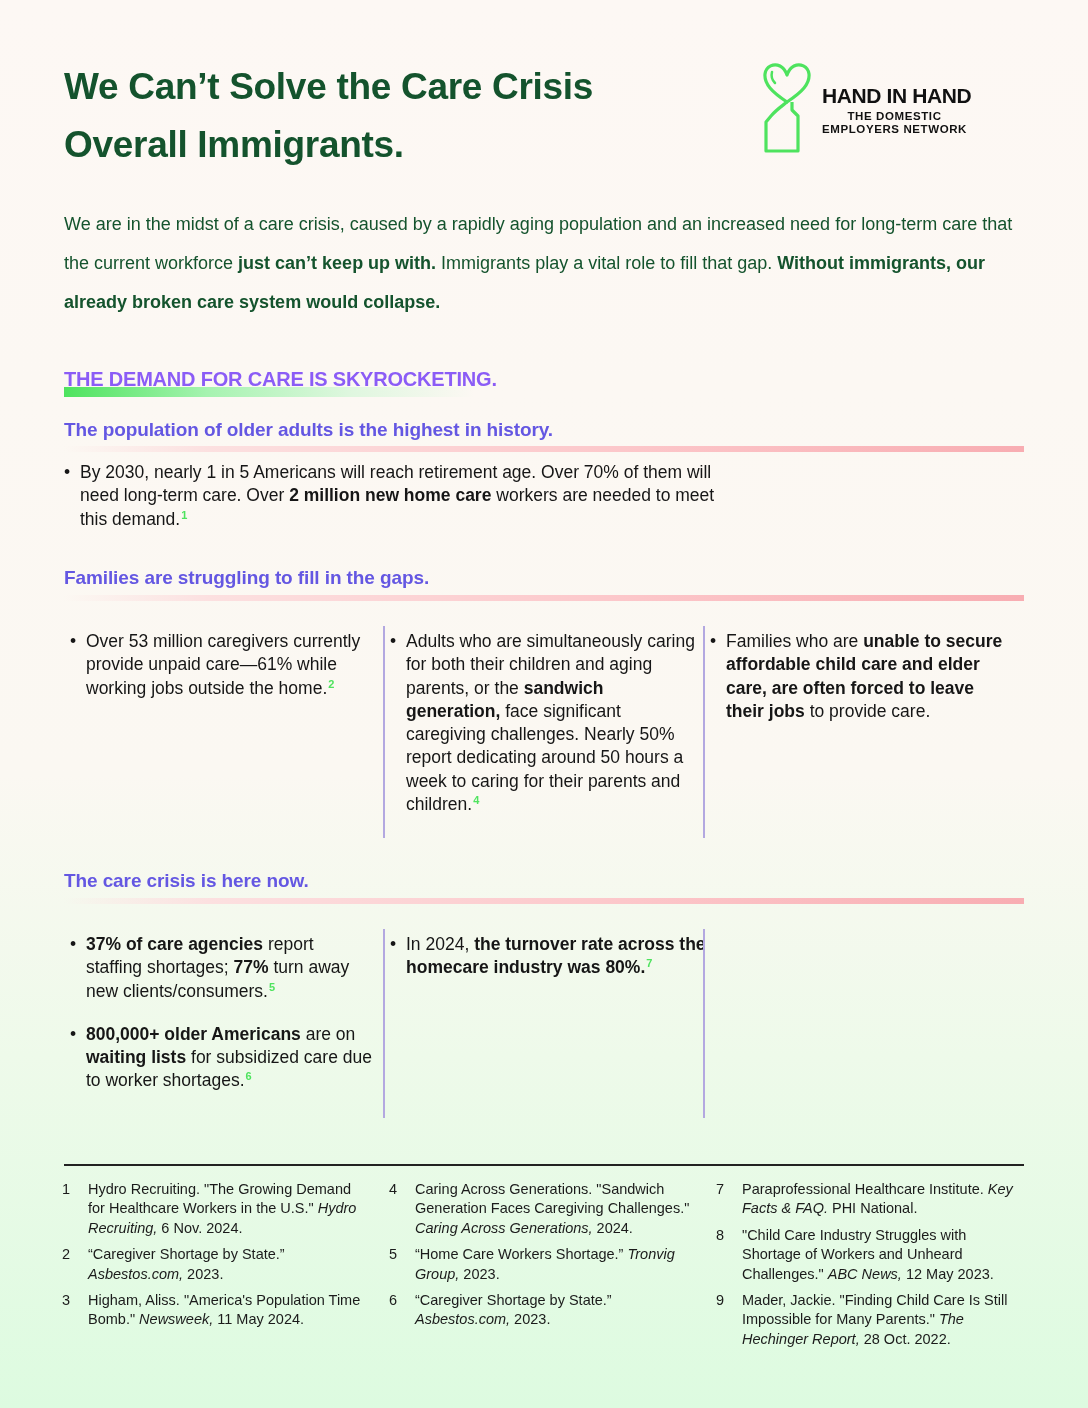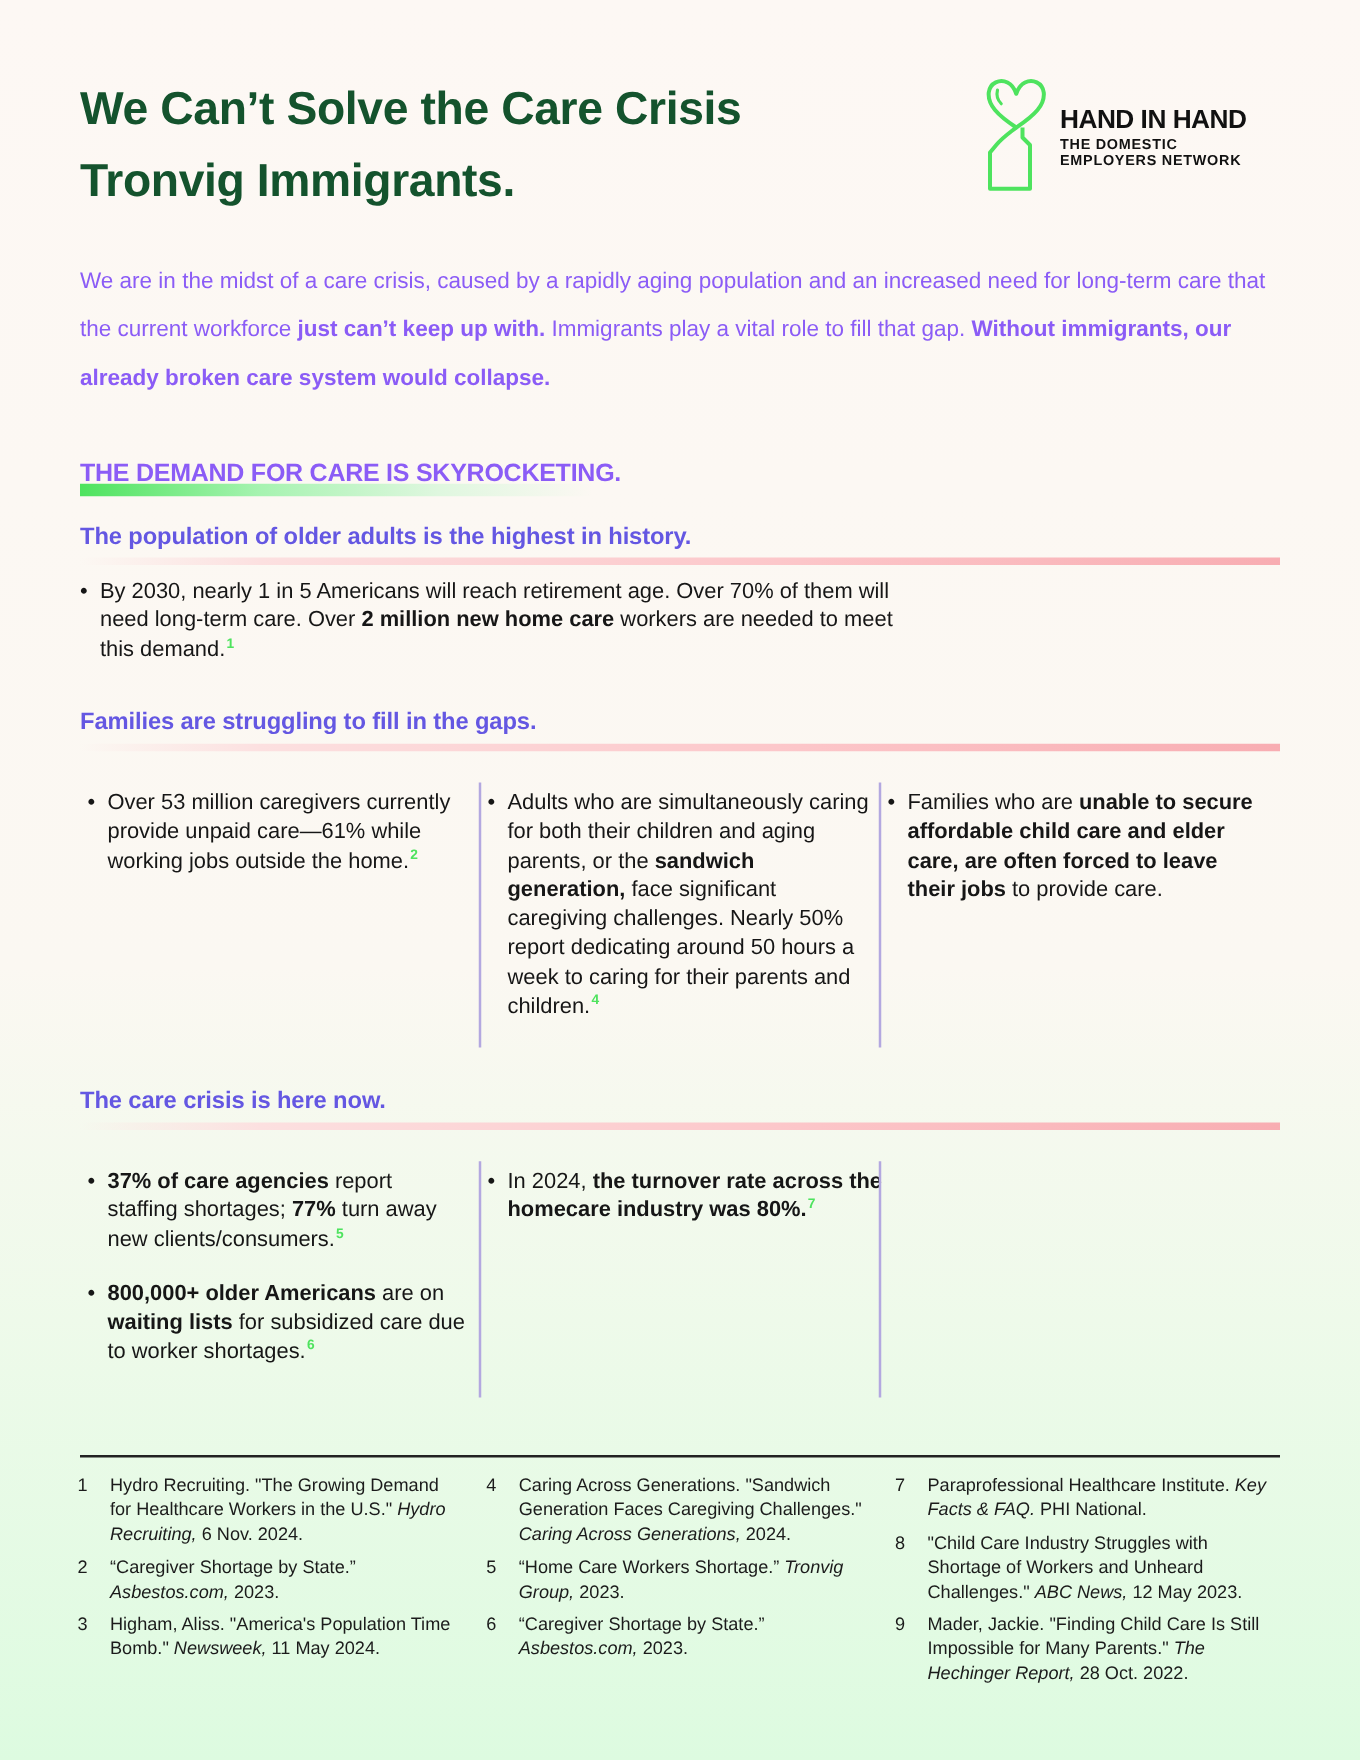--- a/index.html
+++ b/index.html
@@ -11,35 +11,35 @@
     position: relative;
   }
   .page { position: absolute; left: 0; top: 0; width: 1088px; height: 1408px; }
 
   
   .title {
     position: absolute; left: 64px; top: 58px; margin: 0;
     color: #14532d; font-weight: bold; font-size: 37px; line-height: 58px;
     letter-spacing: -0.3px;
   }
-  .logo { position: absolute; left: 788px; top: 62px; width: 250px; height: 92px; }
+  .logo { position: absolute; left: 762px; top: 62px; width: 250px; height: 92px; text-align: center; }
   .logo-mark { position: absolute; left: 0; top: 0; width: 50px; height: 92px; }
   .logo-name {
     position: absolute; left: 60px; top: 22px; font-size: 21px; font-weight: bold;
     letter-spacing: -0.4px; color: #111; white-space: nowrap;
   }
   .logo-sub {
     position: absolute; left: 60px; top: 48px; font-size: 11.5px; font-weight: bold;
     letter-spacing: 0.6px; line-height: 13px; color: #111; white-space: nowrap;
   }
 
   
   .intro {
     position: absolute; left: 64px; top: 205px; width: 960px; margin: 0;
-    font-size: 18px; line-height: 39px; color: #8b5cf6;
+    font-size: 18px; line-height: 39px; color: #14532d;
   }
   .intro b { font-weight: bold; }
 
   
   .main-heading {
     position: absolute; left: 64px; top: 368px; margin: 0;
     font-size: 20px; font-weight: bold; letter-spacing: -0.2px; color: #8b5cf6;
   }
   .green-bar {
     position: absolute; left: 64px; top: 387px; width: 410px; height: 10px;
@@ -78,21 +78,21 @@
   .ref .num { position: absolute; left: 0; top: 0; }
   .ref i { font-style: italic; }
 </style>
 </head>
 <body>
 
 <div class="page">
 
   <h1 class="title">
     <span>We Can’t Solve the Care Crisis</span><br>
-    <span>Tronvig Immigrants.</span>
+    <span>Overall Immigrants.</span>
   </h1>
 
   <div class="logo">
     <svg class="logo-mark" viewBox="0 0 50 92">
       <path d="M25 40 C 10 30, 2 22, 3 12 C 4 4, 12 1, 18 4 C 22 6, 24 10, 25 13 C 26 10, 28 6, 32 4 C 38 1, 46 4, 47 12 C 48 22, 40 30, 25 40 Z" fill="none" stroke="#4ee35e" stroke-width="3.2" stroke-linejoin="round"></path>
       <path d="M10 10 C 9 14, 10 18, 13 21" fill="none" stroke="#4ee35e" stroke-width="2.5" stroke-linecap="round"></path>
       <path d="M25 40 C 20 44, 14 48, 9 54 L 4 60 L 4 89 L 36 89 L 36 54 L 30 48 L 30 40" fill="none" stroke="#4ee35e" stroke-width="3.2" stroke-linejoin="round"></path>
     </svg>
     <div class="logo-name">HAND IN HAND</div>
     <div class="logo-sub">

